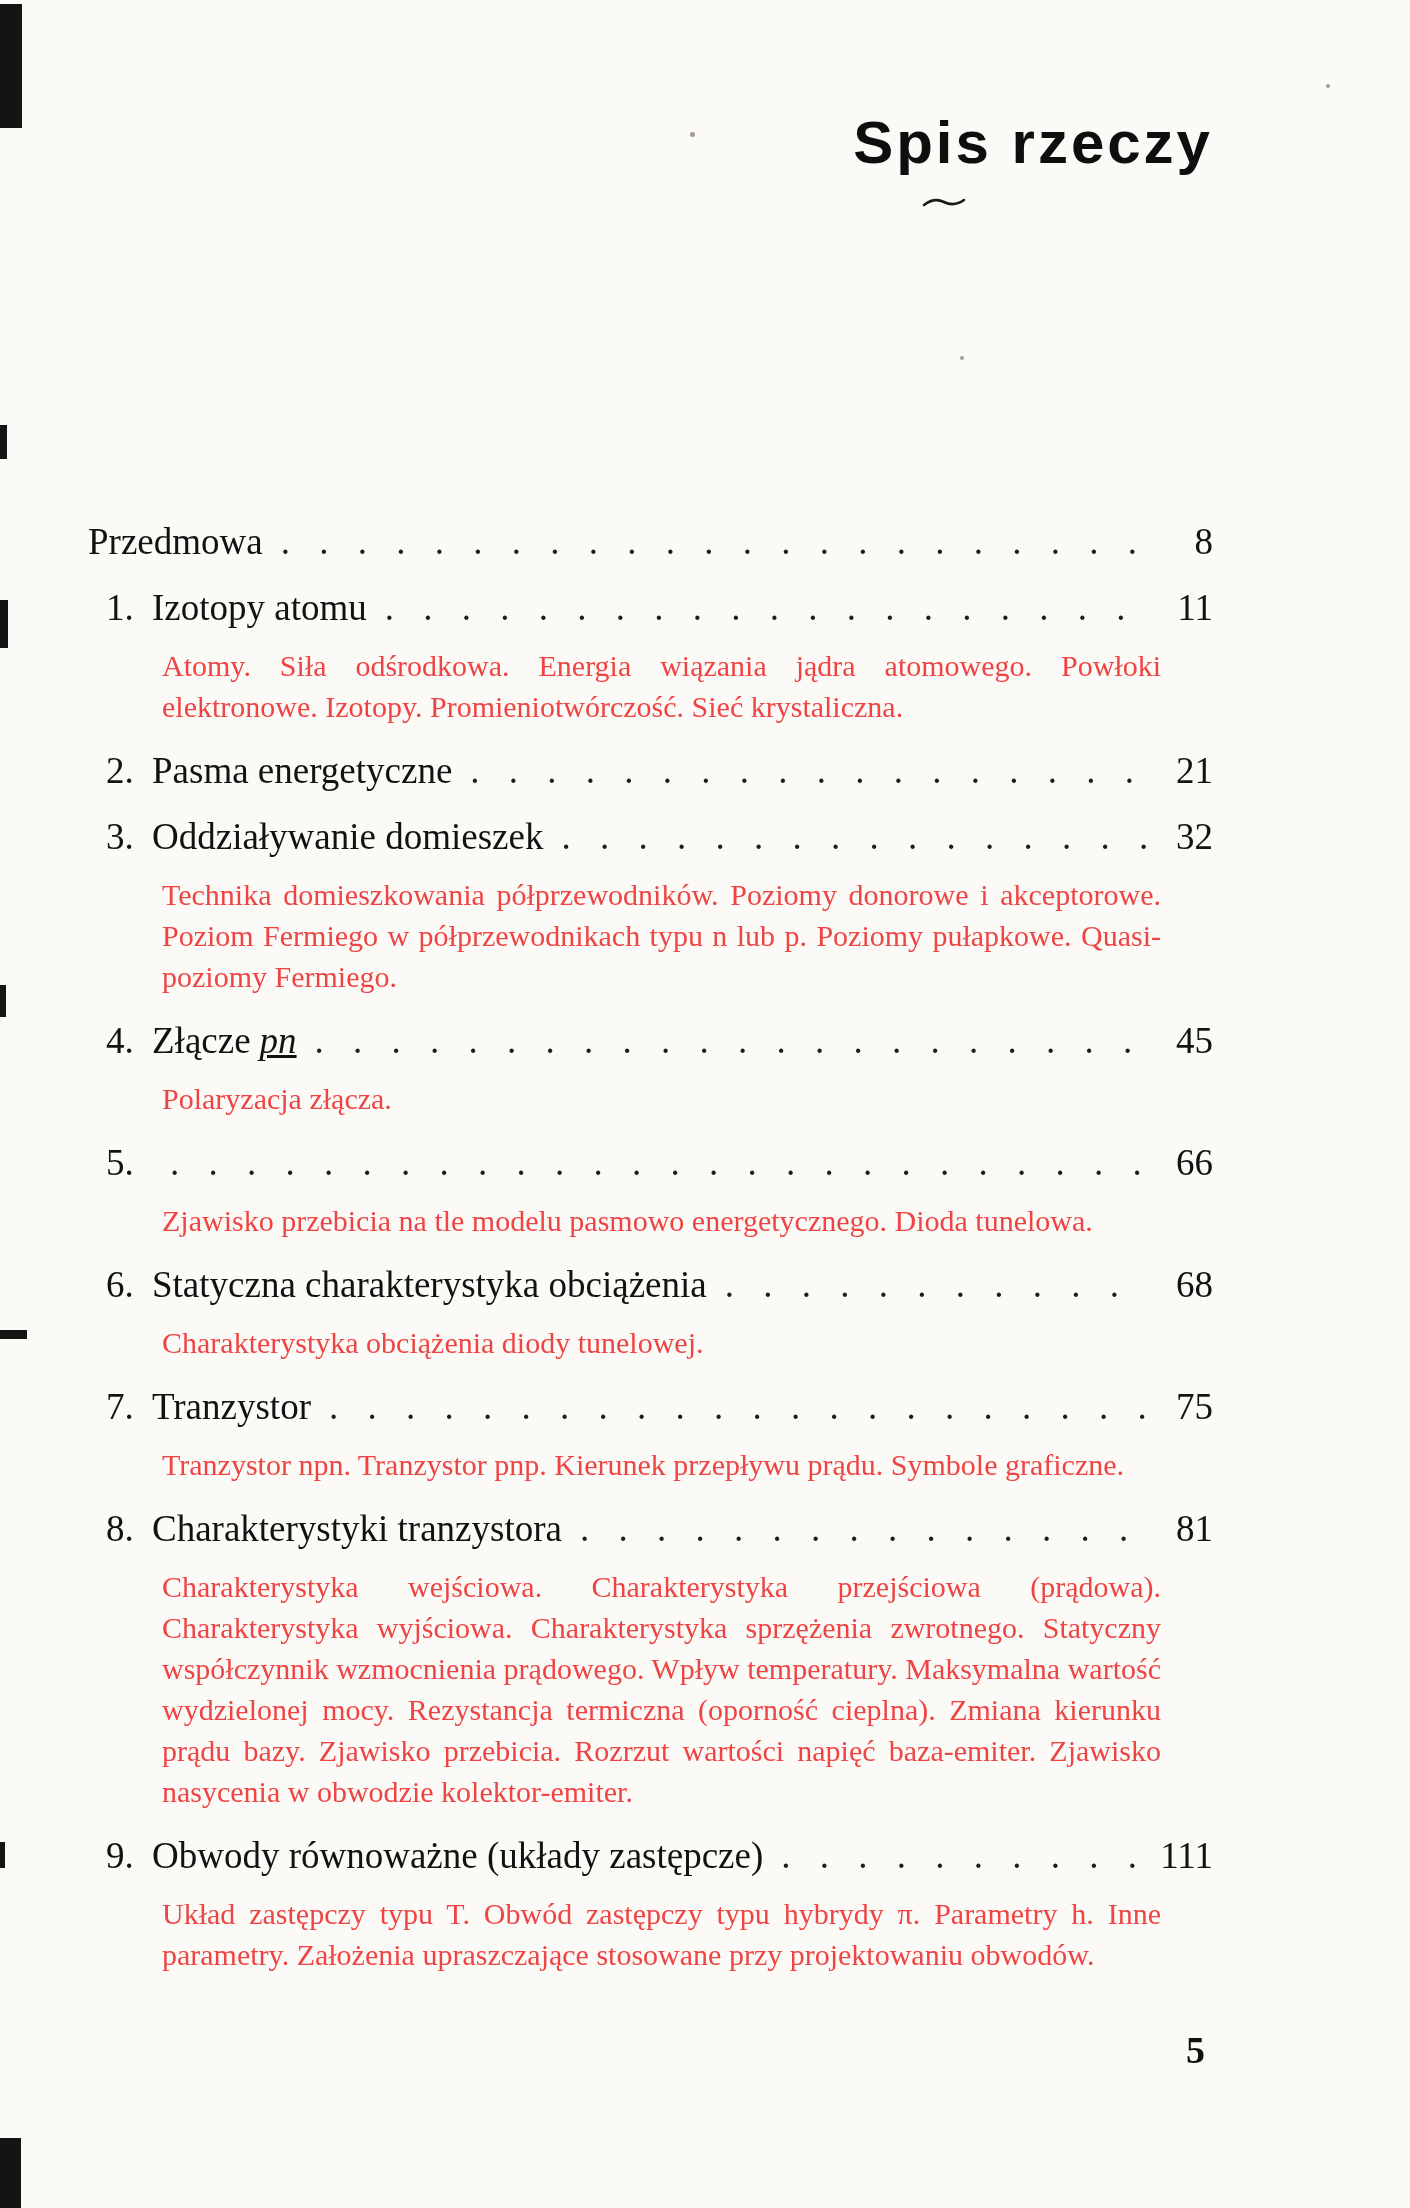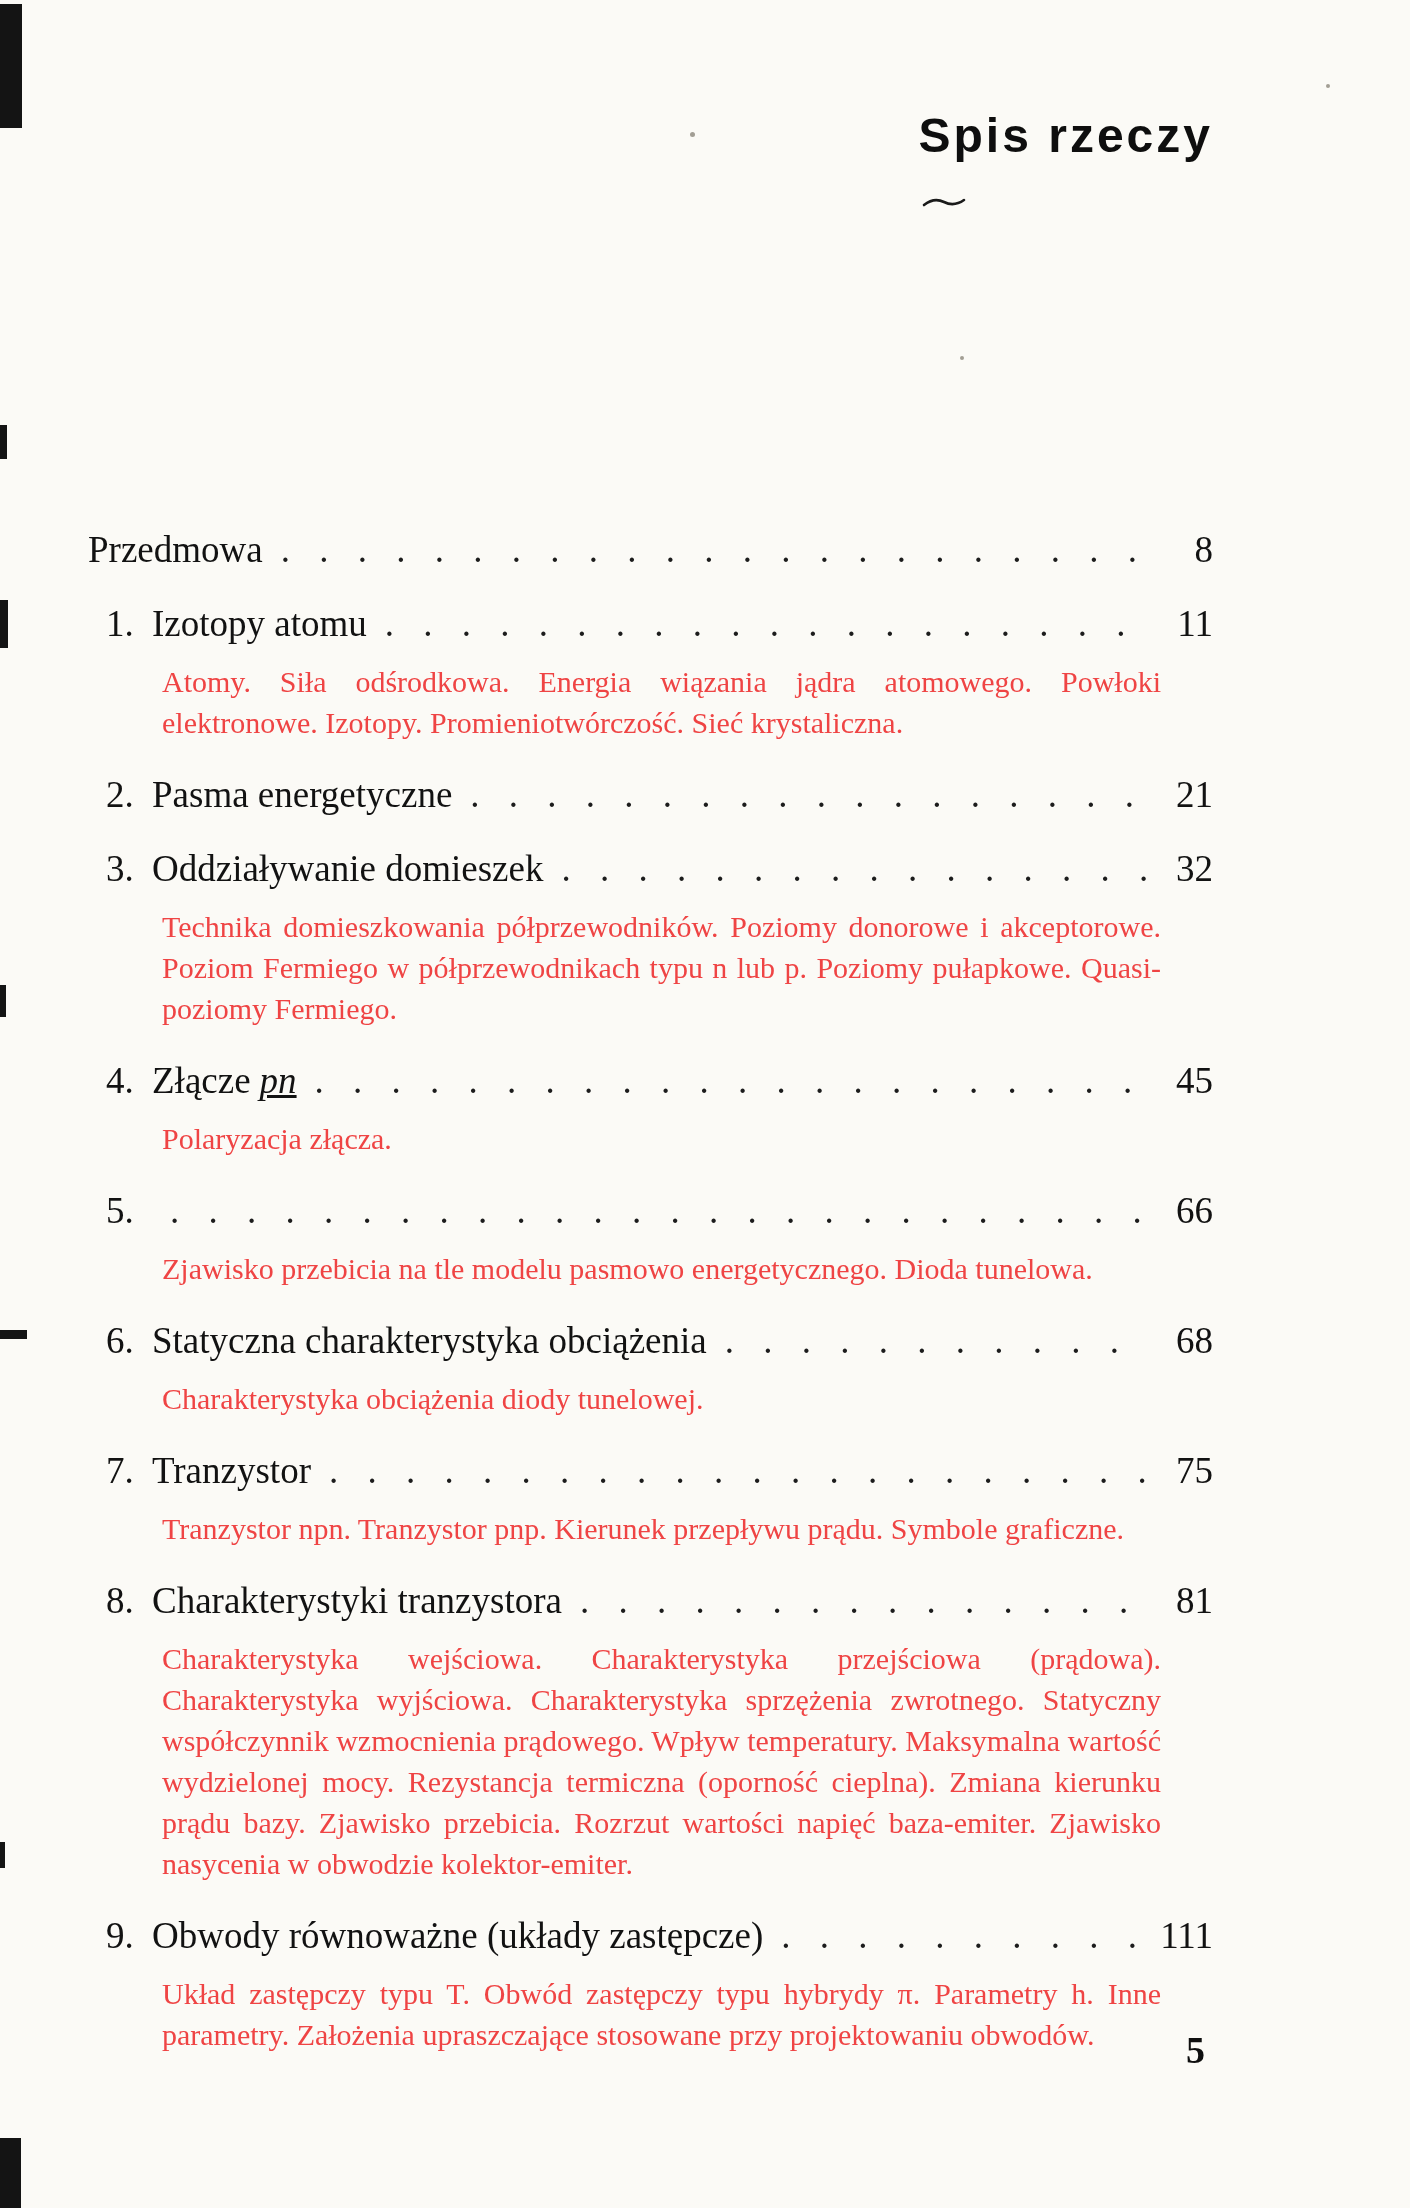--- a/index.html
+++ b/index.html
@@ -14,21 +14,21 @@
     overflow: hidden;
     color: #161616;
   }
 
   .title {
     position: absolute;
     top: 108px;
     right: 197px;
     font-family: "Liberation Sans", sans-serif;
     font-weight: 700;
-    font-size: 48px;
+    font-size: 60px;
     letter-spacing: 3px;
     color: #0e0e0e;
   }
 
   .flourish {
     position: absolute;
     top: 194px;
     left: 922px;
     width: 44px;
     height: 16px;
@@ -41,21 +41,21 @@
     right: 197px;
   }
 
   .toc-entry { }
 
   .entry-line {
     display: flex;
     align-items: baseline;
     font-size: 37px;
     line-height: 44px;
-    margin-top: 30px;
+    margin-top: 22px;
     color: #121212;
   }
   .toc-entry.unnumbered .entry-line { margin-left: -18px; }
   .toc-entry.unnumbered .num { width: 0; }
 
   .num { flex: none; width: 46px; }
   .title-text { flex: none; white-space: pre; }
   .title-em { flex: none; font-style: italic; padding-left: 9px; text-decoration: underline; }
 
   .leader {

